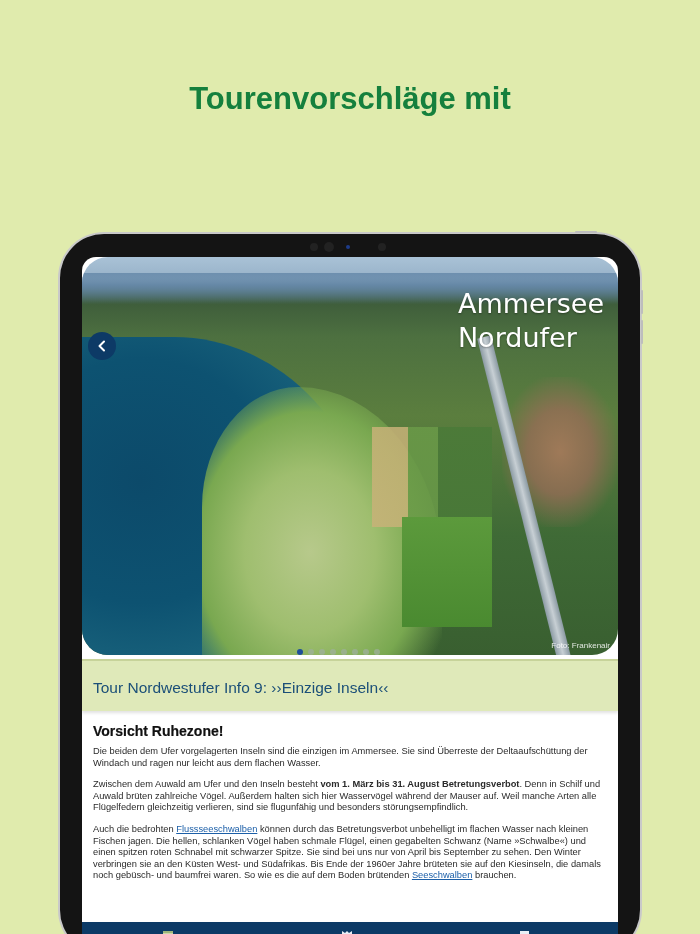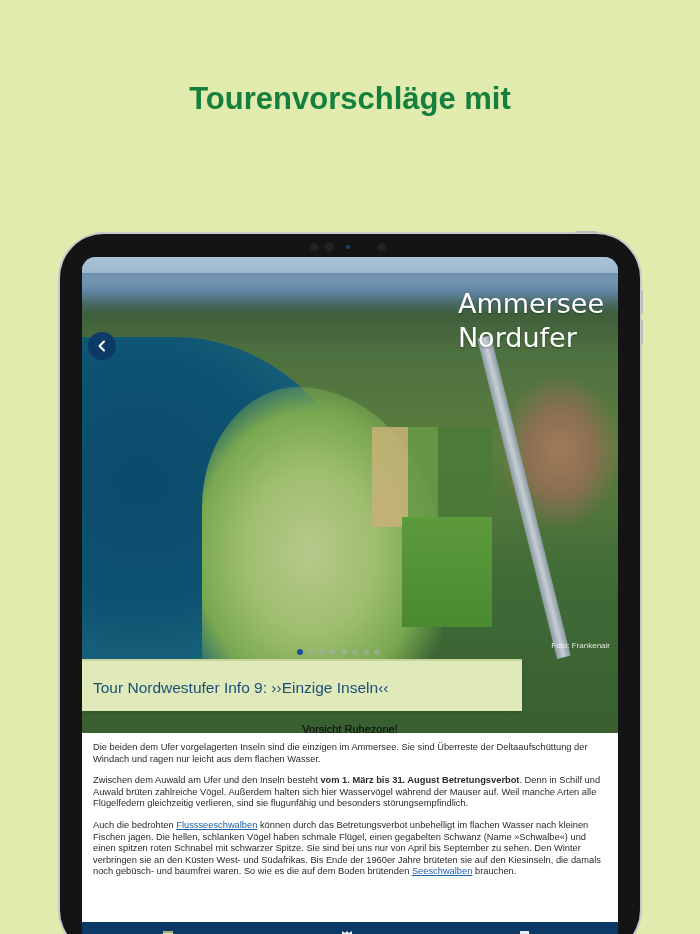--- a/index.html
+++ b/index.html
@@ -28,24 +28,25 @@
     }
     .cam-dot { position: absolute; top: 4px; width: 8px; height: 8px; border-radius: 50%; background: #222; }
     .cam-lens { position: absolute; top: 6px; width: 4px; height: 4px; border-radius: 50%; background: #1d3b8a; }
 
     .screen {
       position: absolute; left: 22px; top: 23px; width: 536px; height: 697px;
       border-radius: 14px 14px 0 0; overflow: hidden; background: #fff;
     }
 
     .hero {
-      position: absolute; left: 0; top: 0; width: 536px; height: 476px; overflow: hidden;
+      position: absolute; left: 0; top: 0; width: 536px; height: 398px; overflow: hidden;
       background:
         linear-gradient(180deg, #a9c2d6 0%, #9cb6cc 4%, #5a7d9a 7%, rgba(0,0,0,0) 12%),
         linear-gradient(180deg, #3c5a3a 10%, #4d7040 20%, #5b7e3e 40%, #3f6a36 70%, #395f30 100%);
+      border-radius: 26px;
     }
     .lake {
       position: absolute; left: -40px; top: 80px; width: 330px; height: 360px;
       background: radial-gradient(ellipse at 30% 40%, #0c4a6a 0%, #0d5271 40%, #17607a 60%, #2a7a5a 80%, #5a9a48 100%);
       border-radius: 0 60% 0 0;
     }
     .shallows {
       position: absolute; left: 120px; top: 130px; width: 240px; height: 300px;
       background: radial-gradient(ellipse at 45% 55%, #b7c98b 0%, #9fbe6f 35%, #79a850 60%, rgba(80,140,70,0) 80%);
       border-radius: 40% 60% 0 0;
@@ -94,36 +95,36 @@
     }
     .dot { width: 6px; height: 6px; border-radius: 50%; background: rgba(160,175,160,0.7); }
     .dot.active { background: #1f4f9a; }
 
     .credit {
       position: absolute; right: 8px; top: 384px; color: rgba(255,255,255,0.85);
       font-size: 8px; font-family: "Liberation Sans", sans-serif;
     }
 
     .info-bar {
-      position: absolute; left: 0; top: 402px; width: 440px; height: 50px;
+      position: absolute; left: 0; top: 402px; width: 536px; height: 50px;
       background: #dfe9b9; border-top: 2px solid #c7d39a;
       box-shadow: 0 2px 3px rgba(0,0,0,0.12);
     }
     .info-title {
       position: absolute; left: 11px; top: 18px; color: #1b4f78;
       font-size: 15.5px; font-family: "Liberation Sans", sans-serif;
     }
 
     .article {
       position: absolute; left: 0; top: 456px; width: 536px; height: 200px;
       overflow: hidden; padding: 0 11px; box-sizing: border-box;
       color: #222; font-family: "Liberation Sans", sans-serif;
     }
     .article h2 {
-      font-size: 11px; font-weight: normal; color: #111; margin: 10px 0 7px 0; text-align: center;
+      font-size: 14px; font-weight: bold; color: #111; margin: 10px 0 7px 0;
       -webkit-text-stroke: 0.2px #111;
     }
     .article p { font-size: 9.3px; line-height: 11.6px; margin: 0 0 10px 0; color: #2a2a2a; }
     .article a { color: #1c5fa8; text-decoration: underline; }
 
     .tabbar {
       position: absolute; left: 0; top: 665px; width: 536px; height: 32px;
       background: #0c3a66;
     }
     .tab-icon { position: absolute; top: 7px; width: 12px; height: 10px; }

